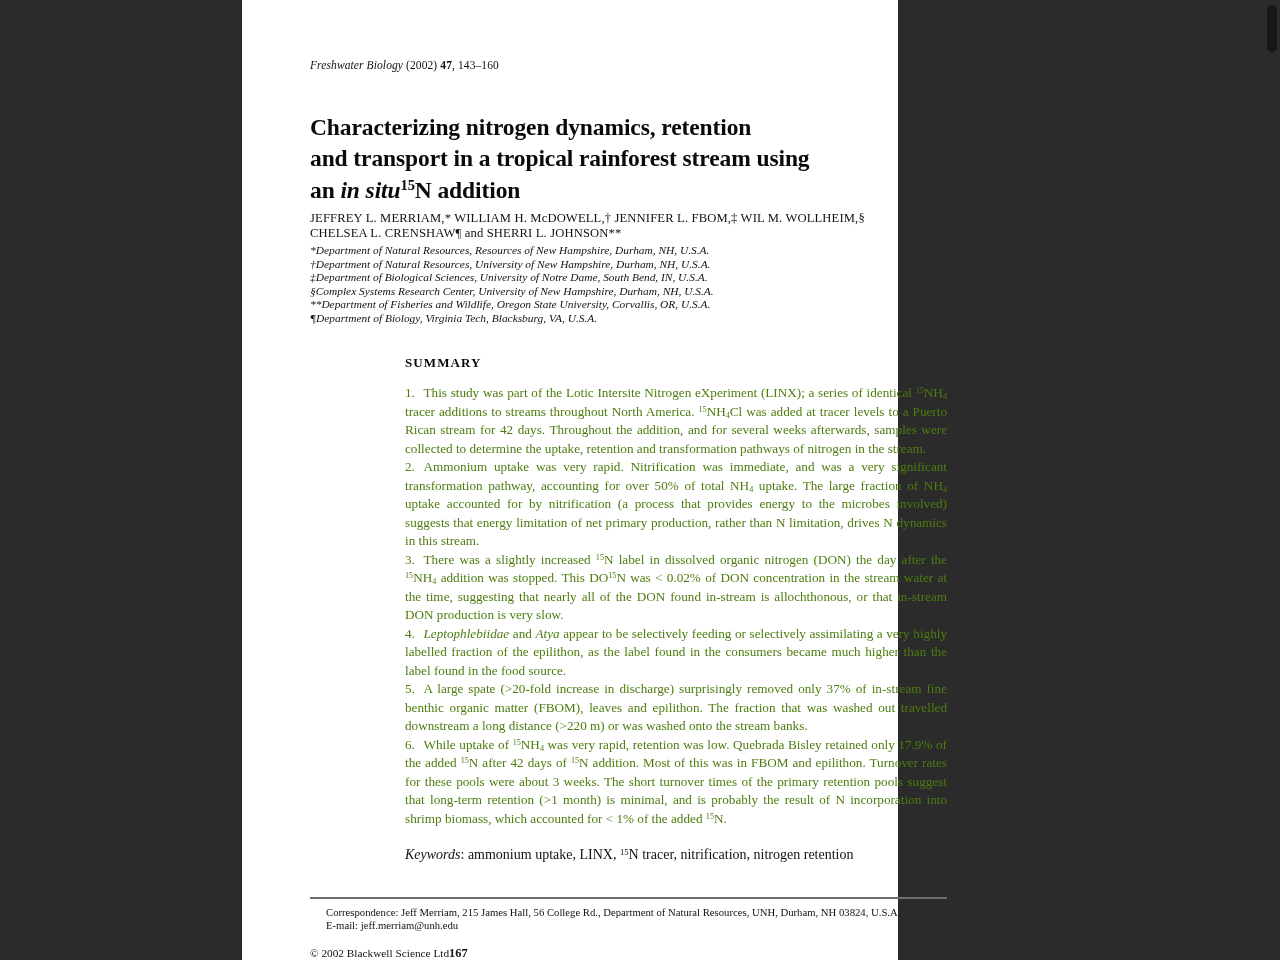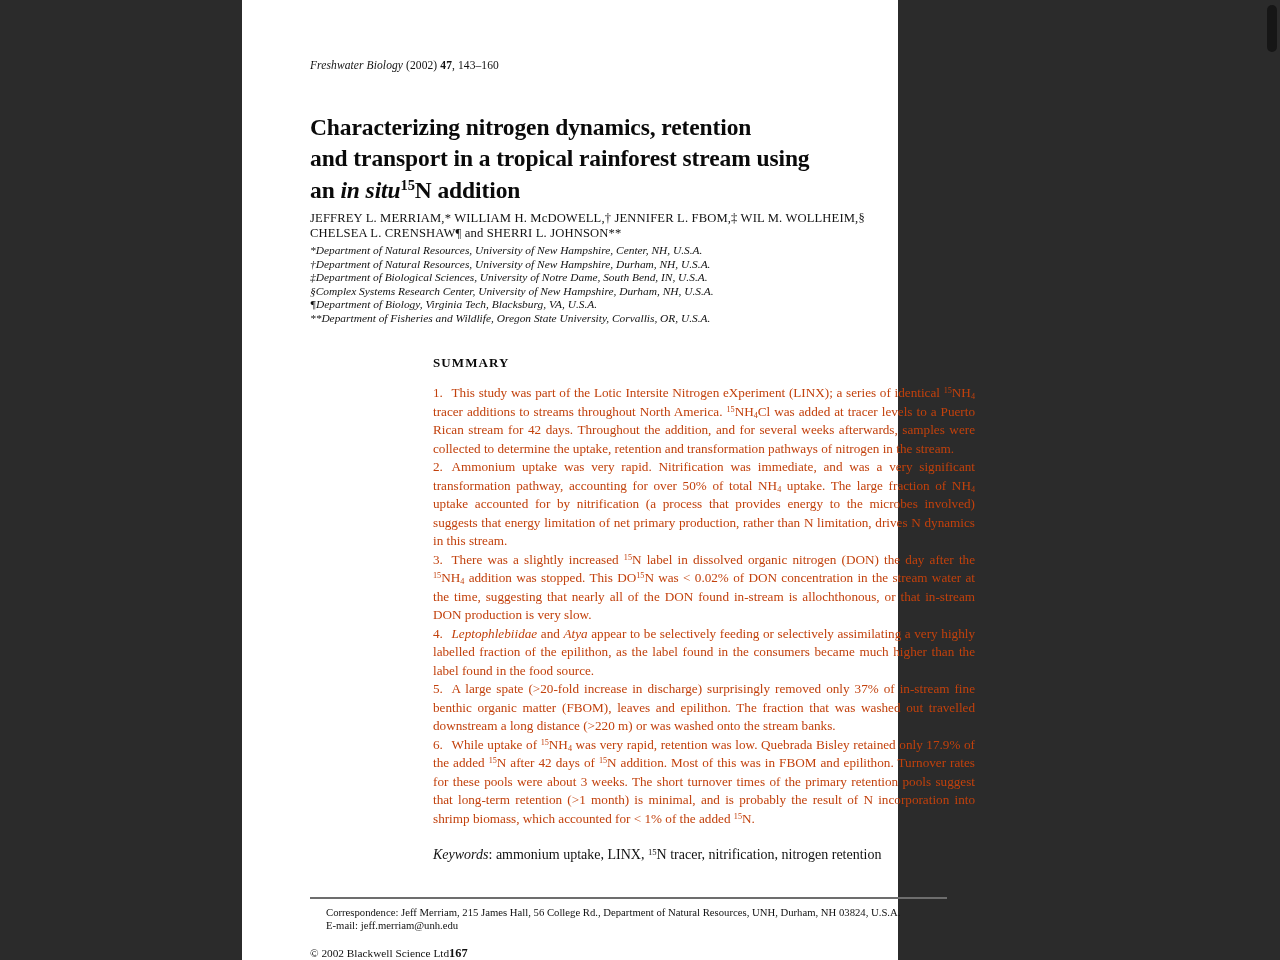--- a/index.html
+++ b/index.html
@@ -120,33 +120,32 @@
     color: #111;
   }
   .affiliations .aff { white-space: nowrap; }
 
   
   .summary-block {
     position: absolute;
     top: 355px;
     left: 95px;           
     width: 542px;
-    margin-left: 28px;
   }
   .summary-heading {
     font-size: 13px;
     font-weight: bold;
     letter-spacing: 1.1px;
     color: #0a0a0a;
     margin-bottom: 13px;
   }
   .summary-body {
     font-size: 13.2px;
     line-height: 18.5px;
-    color: #c2410c;
+    color: #4d7c0f;
     text-align: justify;
   }
   .summary-body p {
     margin: 0;
   }
   .summary-body .it { font-style: italic; }
   .num { margin-right: 2px; }
 
   .keywords {
     margin-top: 18px;
@@ -211,26 +210,26 @@
         <span>and transport in a tropical rainforest stream using</span><br>
         <span>an </span><span class="it">in situ</span><span class="sup">15</span><span>N addition</span>
       </h1>
 
       <div class="authors">
         <div>JEFFREY L. MERRIAM,* WILLIAM H. McDOWELL,† JENNIFER L. FBOM,‡ WIL M. WOLLHEIM,§</div>
         <div>CHELSEA L. CRENSHAW¶ and SHERRI L. JOHNSON**</div>
       </div>
 
       <div class="affiliations">
-        <div class="aff">*Department of Natural Resources, University of New Hampshire, Center, NH, U.S.A.</div>
+        <div class="aff">*Department of Natural Resources, Resources of New Hampshire, Durham, NH, U.S.A.</div>
         <div class="aff">†Department of Natural Resources, University of New Hampshire, Durham, NH, U.S.A.</div>
         <div class="aff">‡Department of Biological Sciences, University of Notre Dame, South Bend, IN, U.S.A.</div>
         <div class="aff">§Complex Systems Research Center, University of New Hampshire, Durham, NH, U.S.A.</div>
+        <div class="aff">**Department of Fisheries and Wildlife, Oregon State University, Corvallis, OR, U.S.A.</div>
         <div class="aff">¶Department of Biology, Virginia Tech, Blacksburg, VA, U.S.A.</div>
-        <div class="aff">**Department of Fisheries and Wildlife, Oregon State University, Corvallis, OR, U.S.A.</div>
       </div>
 
       <div class="summary-block">
         <div class="summary-heading">SUMMARY</div>
         <div class="summary-body" id="summary-body">
             <p><span class="num">1. </span><span>This study was part of the Lotic Intersite Nitrogen eXperiment (LINX); a series of identical </span><span class="sup">15</span><span>NH</span><span class="sub">4</span><span> tracer additions to streams throughout North America. </span><span class="sup">15</span><span>NH</span><span class="sub">4</span><span>Cl was added at tracer levels to a Puerto Rican stream for 42 days. Throughout the addition, and for several weeks afterwards, samples were collected to determine the uptake, retention and transformation pathways of nitrogen in the stream.</span></p>
             <p><span class="num">2. </span><span>Ammonium uptake was very rapid. Nitrification was immediate, and was a very significant transformation pathway, accounting for over 50% of total NH</span><span class="sub">4</span><span> uptake. The large fraction of NH</span><span class="sub">4</span><span> uptake accounted for by nitrification (a process that provides energy to the microbes involved) suggests that energy limitation of net primary production, rather than N limitation, drives N dynamics in this stream.</span></p>
             <p><span class="num">3. </span><span>There was a slightly increased </span><span class="sup">15</span><span>N label in dissolved organic nitrogen (DON) the day after the </span><span class="sup">15</span><span>NH</span><span class="sub">4</span><span> addition was stopped. This DO</span><span class="sup">15</span><span>N was &lt; 0.02% of DON concentration in the stream water at the time, suggesting that nearly all of the DON found in-stream is allochthonous, or that in-stream DON production is very slow.</span></p>
             <p><span class="num">4. </span><span class="it">Leptophlebiidae</span><span> and </span><span class="it">Atya</span><span> appear to be selectively feeding or selectively assimilating a very highly labelled fraction of the epilithon, as the label found in the consumers became much higher than the label found in the food source.</span></p>
             <p><span class="num">5. </span><span>A large spate (&gt;20-fold increase in discharge) surprisingly removed only 37% of in-stream fine benthic organic matter (FBOM), leaves and epilithon. The fraction that was washed out travelled downstream a long distance (&gt;220 m) or was washed onto the stream banks.</span></p>

